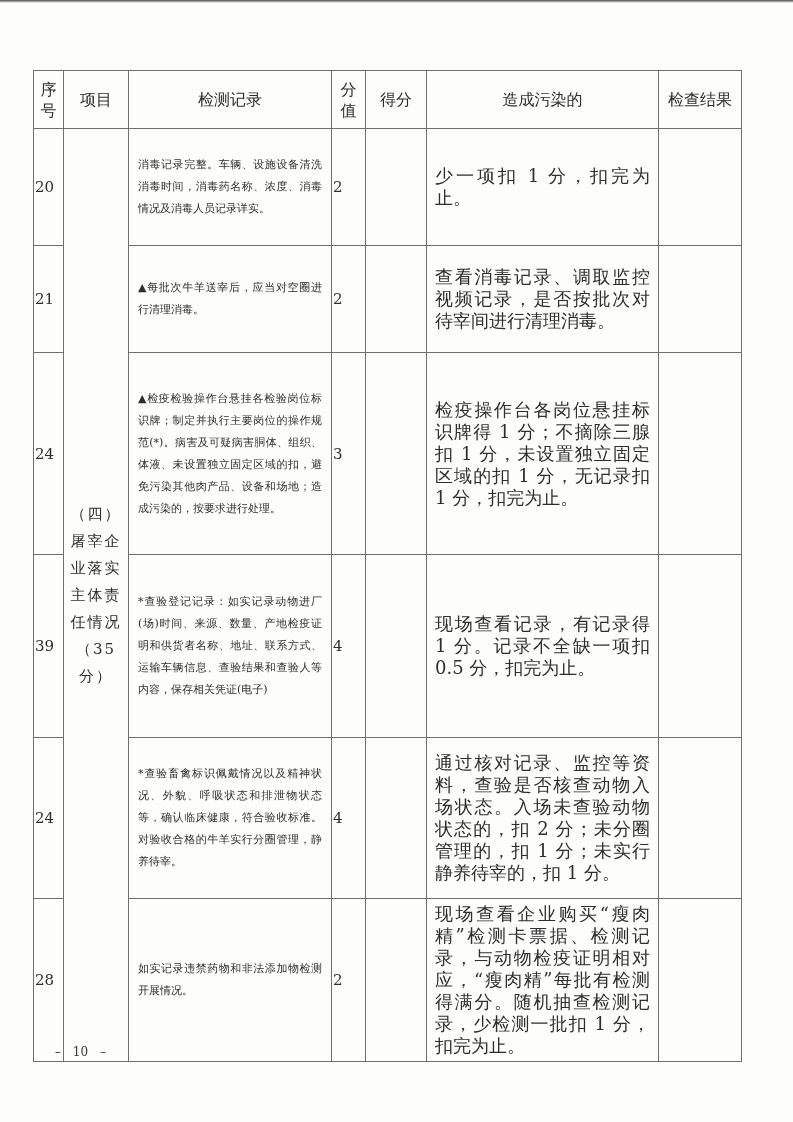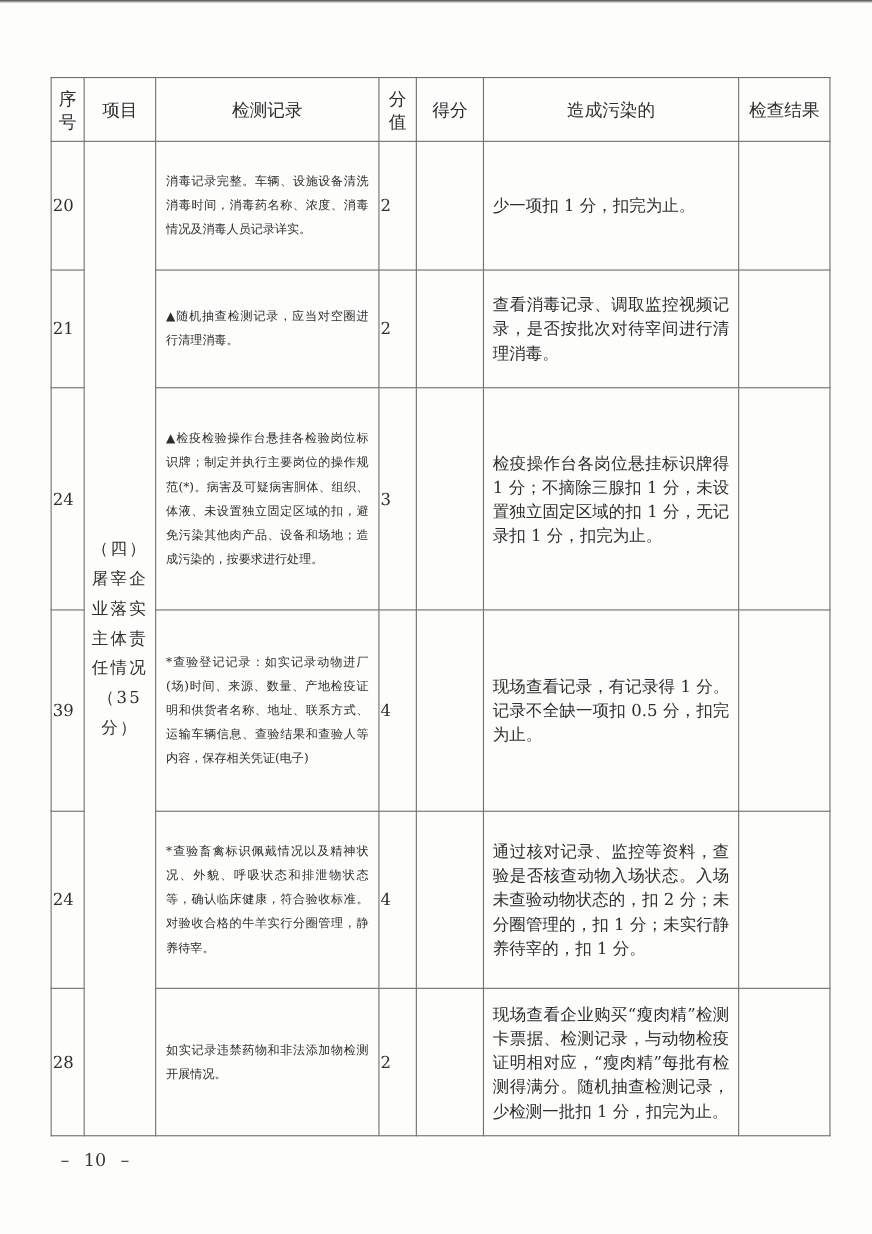--- a/index.html
+++ b/index.html
@@ -18,21 +18,21 @@
   }
   .scan-edge-top {
     position: absolute;
     top: 0; left: 0;
     width: 100%;
     height: 3px;
     background: linear-gradient(#4a4a4a, rgba(200,200,200,0));
   }
   table.main-table {
     position: absolute;
-    left: 46px;
+    left: 33px;
     top: 70px;
     width: 708px;
     border-collapse: collapse;
     table-layout: fixed;
   }
   table.main-table th,
   table.main-table td {
     border: 1px solid #6f6f6f;
     vertical-align: middle;
     overflow: hidden;
@@ -51,38 +51,38 @@
   td.blank {
     font-size: 15px;
   }
   td.txt {
     font-size: 11px;
     line-height: 22px;
     text-align: justify;
     padding: 4px 9px;
   }
   td.method {
-    font-size: 15px;
+    font-size: 18px;
     line-height: 22px;
     text-align: justify;
     padding: 4px 8px;
   }
   td.project {
     font-size: 15px;
     line-height: 27px;
     letter-spacing: 2px;
     text-align: center;
     white-space: pre-line;
     padding: 2px;
   }
   .footer-page-number {
     position: absolute;
     left: 55px;
     top: 1045px;
-    font-size: 16px;
+    font-size: 12px;
     color: #3a3a3a;
     word-spacing: 8px;
   }
 </style>
 </head>
 <body>
 
 <div class="page">
   <div class="scan-edge-top"></div>
 
@@ -118,21 +118,21 @@
 （35
 分）</td>
         <td class="txt">消毒记录完整。车辆、设施设备清洗消毒时间，消毒药名称、浓度、消毒情况及消毒人员记录详实。</td>
         <td class="num">2</td>
         <td class="blank"></td>
         <td class="method">少一项扣 1 分，扣完为止。</td>
         <td class="blank"></td>
       </tr>
       <tr style="height:107px">
         <td class="num">21</td>
-        <td class="txt">▲随机抽查检测记录，应当对空圈进行清理消毒。</td>
+        <td class="txt">▲每批次牛羊送宰后，应当对空圈进行清理消毒。</td>
         <td class="num">2</td>
         <td class="blank"></td>
         <td class="method">查看消毒记录、调取监控视频记录，是否按批次对待宰间进行清理消毒。</td>
         <td class="blank"></td>
       </tr>
       <tr style="height:202px">
         <td class="num">24</td>
         <td class="txt">▲检疫检验操作台悬挂各检验岗位标识牌；制定并执行主要岗位的操作规范(*)。病害及可疑病害胴体、组织、体液、未设置独立固定区域的扣，避免污染其他肉产品、设备和场地；造成污染的，按要求进行处理。</td>
         <td class="num">3</td>
         <td class="blank"></td>

